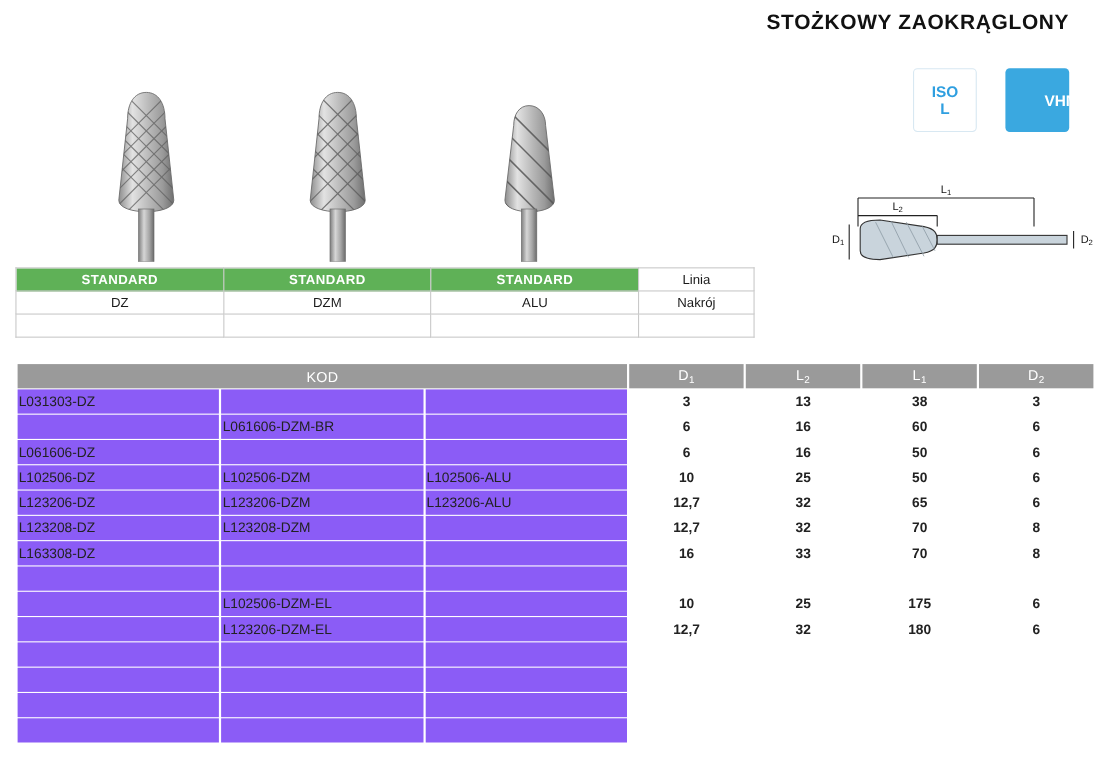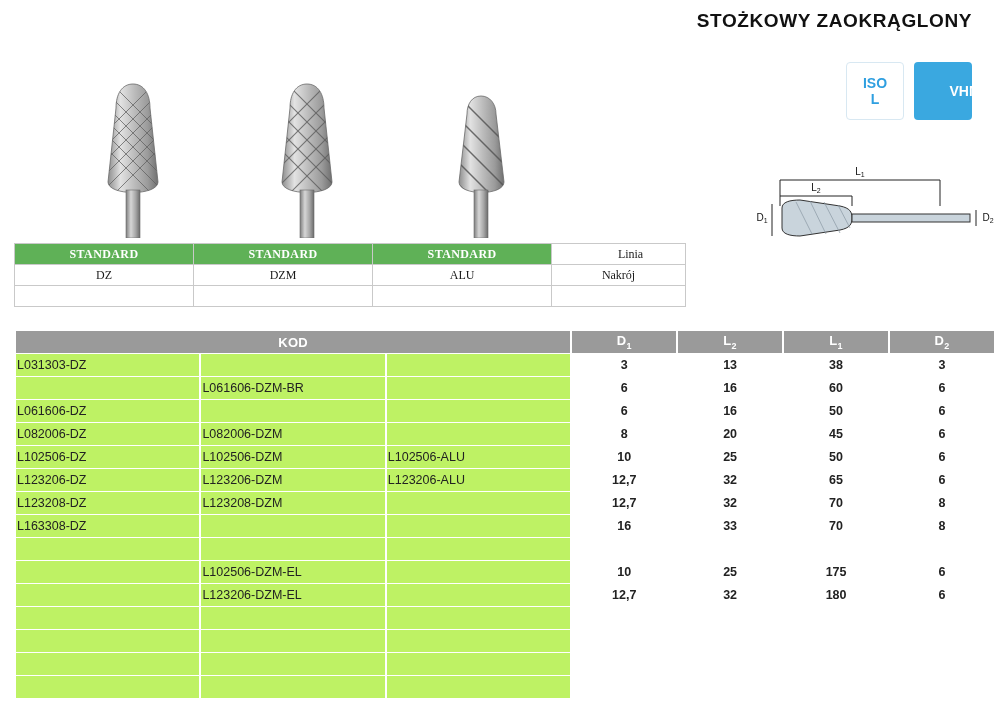--- a/index.html
+++ b/index.html
@@ -22,21 +22,21 @@
     letter-spacing: 0.6px;
     color: #111;
     text-align: right;
   }
 
   
   .badges {
     position: absolute;
     top: 62px; right: 8px;
     display: flex;
-    gap: 10px;
+    gap: 26px;
   }
   .badge {
     width: 58px; height: 58px;
     border-radius: 4px;
     color: #fff;
     font-weight: bold;
     font-size: 14px;
     display: flex;
     flex-direction: column;
     align-items: center;
@@ -62,68 +62,66 @@
     width: 300px; height: 100px;
   }
 
   
   .std-table {
     position: absolute;
     top: 243px; left: 14px;
     width: 672px;
     border-collapse: collapse;
     font-size: 12px;
-    font-family: Liberation Serif, serif;
   }
   .std-table td, .std-table th {
     border: 1px solid #c9c9c9;
     height: 21px;
     text-align: center;
     padding: 0 4px;
   }
   .std-table .hdr-green {
     background: #5fb157;
     color: #ffffff;
     font-weight: bold;
     font-size: 12px;
     letter-spacing: 0.4px;
   }
   .std-table .hdr-plain {
     background: #ffffff;
     color: #1a1a1a;
     font-weight: normal;
-    padding-left: 28px;
   }
   .std-table .empty-row td { height: 21px; }
 
   
   .kod-table {
     position: absolute;
     top: 330px; left: 14px;
     width: 982px;
     border-collapse: separate;
     border-spacing: 2px 1px;
     font-size: 12.5px;
   }
   .kod-table th {
     background: #9a9a9a;
     color: #ffffff;
-    font-weight: bold;
+    font-weight: normal;
     height: 22px;
     font-size: 13px;
     letter-spacing: 0.3px;
   }
   .kod-table td {
     background: #eaeaea;
     height: 22px;
     text-align: center;
     color: #222;
   }
   .kod-table td.code {
-    background: #bef264;
+    background: #8b5cf6;
     text-align: left;
     font-size: 12.5px;
   }
   .kod-table td.num {
     font-weight: bold;
     background: #ffffff;
     font-size: 12.5px;
   }
   .kod-table td.numblank { background: #ffffff; }
   .col-code { width: 185px; }
@@ -317,29 +315,20 @@
         <tr>
           <td class="code col-code">L061606-DZ</td>
           <td class="code col-code"></td>
           <td class="code col-code"></td>
           <td class="num col-num">6</td>
           <td class="num col-num">16</td>
           <td class="num col-num">50</td>
           <td class="num col-num">6</td>
         </tr>
         <tr>
-          <td class="code col-code">L082006-DZ</td>
-          <td class="code col-code">L082006-DZM</td>
-          <td class="code col-code"></td>
-          <td class="num col-num">8</td>
-          <td class="num col-num">20</td>
-          <td class="num col-num">45</td>
-          <td class="num col-num">6</td>
-        </tr>
-        <tr>
           <td class="code col-code">L102506-DZ</td>
           <td class="code col-code">L102506-DZM</td>
           <td class="code col-code">L102506-ALU</td>
           <td class="num col-num">10</td>
           <td class="num col-num">25</td>
           <td class="num col-num">50</td>
           <td class="num col-num">6</td>
         </tr>
         <tr>
           <td class="code col-code">L123206-DZ</td>

